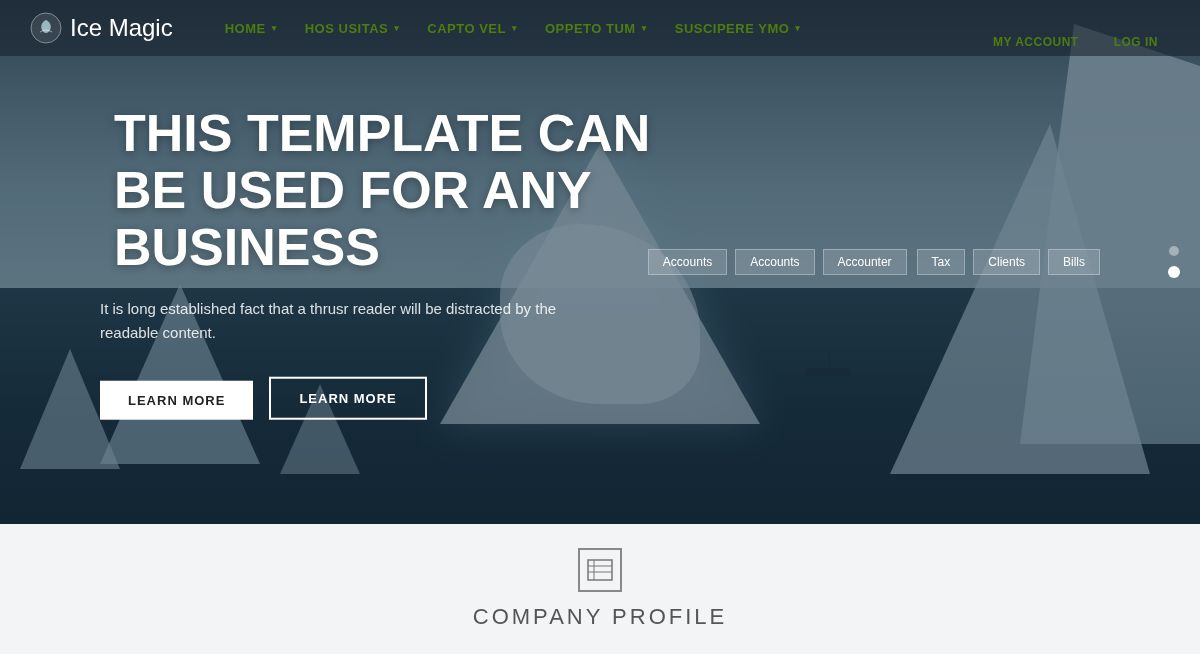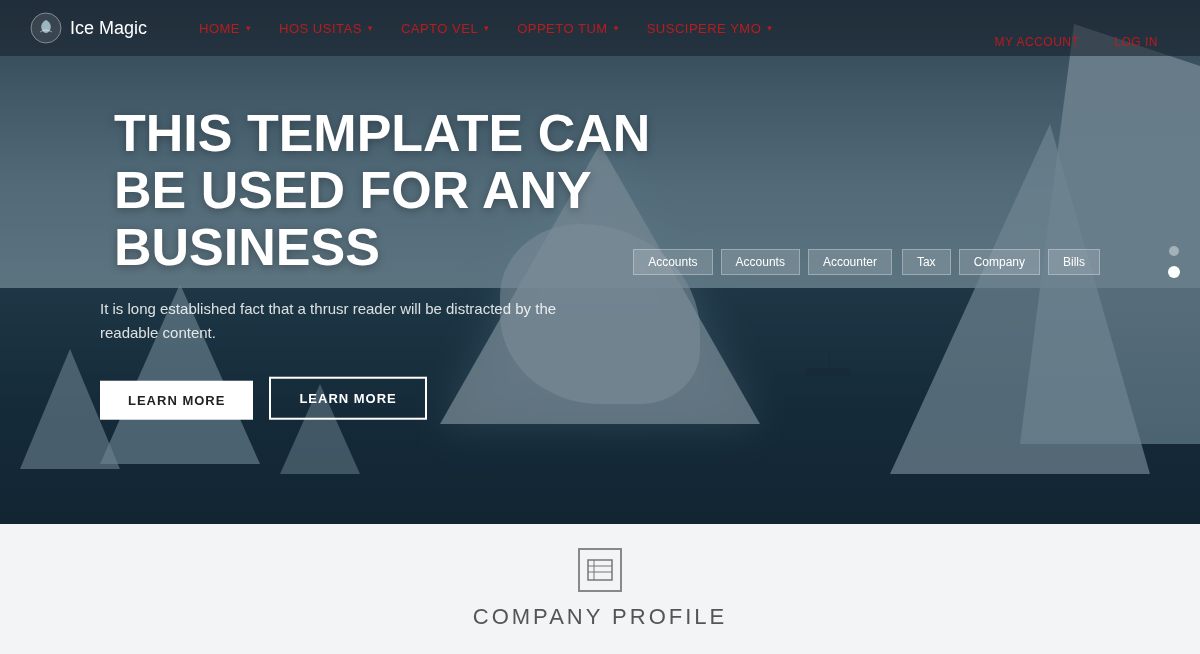--- a/index.html
+++ b/index.html
@@ -14,39 +14,39 @@
       align-items: center;
       padding: 0 30px;
       height: 56px;
       background: rgba(20,30,40,0.55);
     }
     .nav-brand {
       display: flex;
       align-items: center;
       gap: 8px;
       color: #fff;
-      font-size: 18px;
+      font-size: 24px;
       font-weight: 500;
       margin-right: 40px;
       text-decoration: none;
     }
     .brand-icon {
       width: 32px;
       height: 32px;
     }
     .nav-links {
       display: flex;
       align-items: center;
       gap: 4px;
       flex: 1;
     }
     .nav-item {
-      color: #b91c1c;
+      color: #4d7c0f;
       font-size: 13px;
-      font-weight: 400;
+      font-weight: 700;
       letter-spacing: 0.5px;
       padding: 8px 12px;
       cursor: pointer;
       display: flex;
       align-items: center;
       gap: 4px;
       text-transform: uppercase;
     }
     .nav-item .caret {
       font-size: 9px;
@@ -376,21 +376,21 @@
     </div>
 
     <div class="tag-cloud">
       <div class="tag-row">
         <span class="tag">Accounts</span>
         <span class="tag">Accounts</span>
         <span class="tag">Accounter</span>
       </div>
       <div class="tag-row">
         <span class="tag">Tax</span>
-        <span class="tag">Company</span>
+        <span class="tag">Clients</span>
         <span class="tag">Bills</span>
       </div>
     </div>
 
     <div class="slider-dots">
       <div class="dot"></div>
       <div class="dot active"></div>
     </div>
   </div>
 

